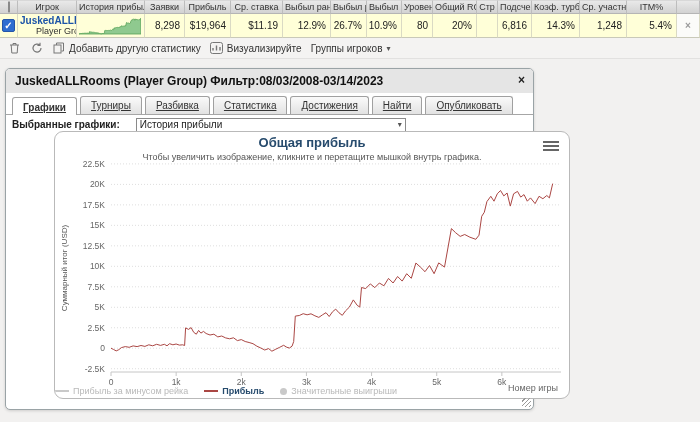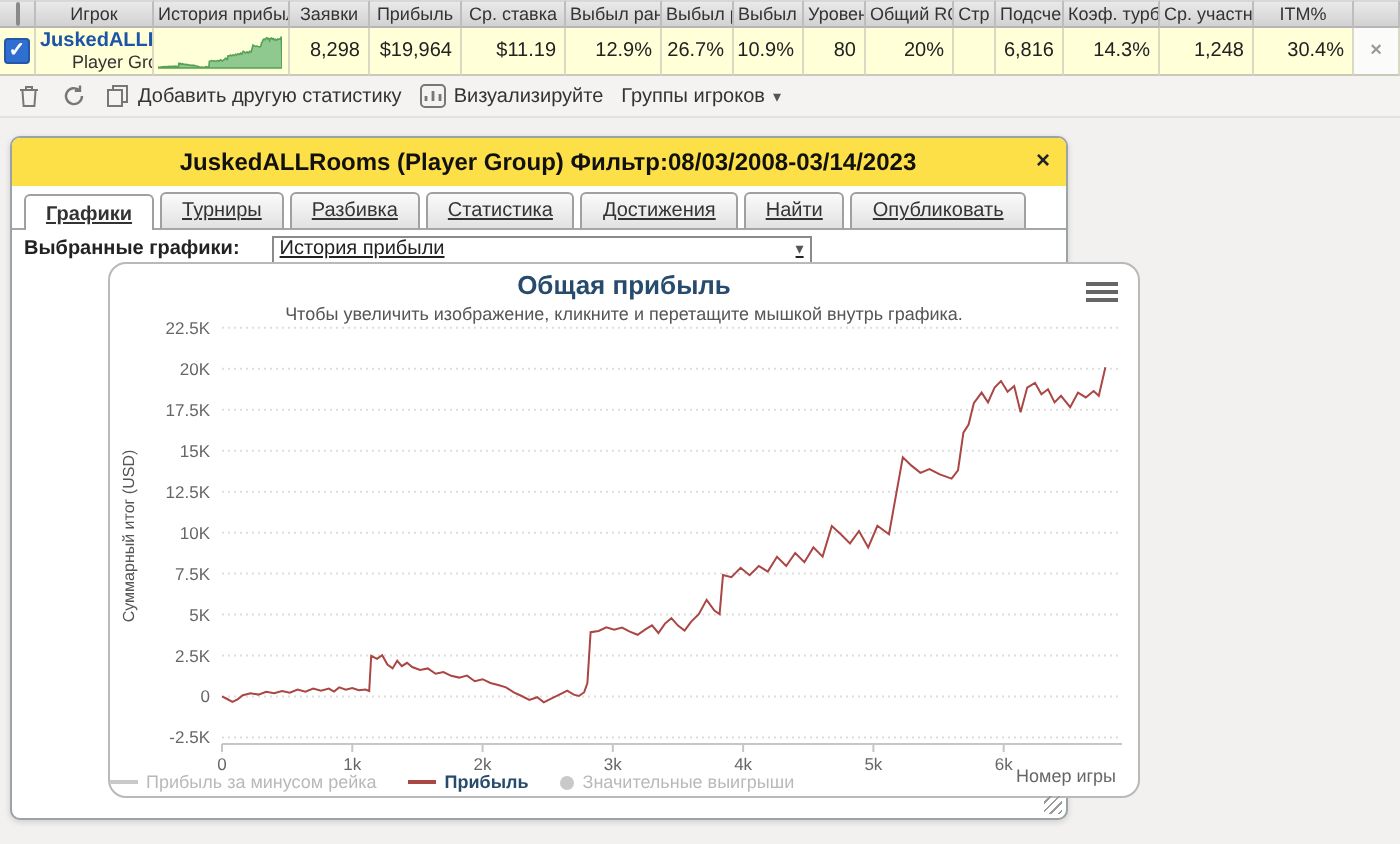--- a/index.html
+++ b/index.html
@@ -25,29 +25,29 @@
 
   
   .toolbar { position:absolute; left:0; top:38px; width:700px; height:21px; background:#f4f3f2; border-bottom:1px solid #e2e1e0;
              display:flex; align-items:center; gap:9px; padding-left:8px; font-size:10px; color:#333; }
   .tool-ic { width:13px; height:13px; display:inline-flex; align-items:center; justify-content:center; cursor:pointer; }
   .tool-btn { display:inline-flex; align-items:center; gap:4px; cursor:pointer; }
   .caret { font-size:8px; color:#555; }
 
   
   .panel { position:absolute; left:5px; top:68px; width:529px; height:342px; background:#fff; border:1px solid #9aa3a6; border-radius:5px; box-shadow:0 1px 3px rgba(0,0,0,.15); }
-  .panel-hd { height:24px; background:#fde047; border-radius:4px 4px 0 0; font-size:12px; font-weight:bold; color:#111; line-height:24px; padding-left:9px; position:relative;text-align:center; }
+  .panel-hd { height:24px; background:#e5e5e5; border-radius:4px 4px 0 0; font-size:12px; font-weight:bold; color:#111; line-height:24px; padding-left:9px; position:relative; }
   .panel-close { position:absolute; right:8px; top:0; font-size:12px; font-weight:bold; color:#222; cursor:pointer; line-height:22px; }
   .tabs { height:22px; padding:3px 0 0 6px; border-bottom:1px solid #a6a6a6; display:flex; gap:3px; }
   .tab { font-size:10px; color:#333; padding:3px 10px 4px; border:1px solid #a0a0a0; border-bottom:none; border-radius:3px 3px 0 0;
          background:linear-gradient(#fafafa,#e2e2e2); cursor:pointer; position:relative; top:0;text-decoration:underline; }
   .tab.active { background:#fff; font-weight:bold; top:1px; padding-top:4px; }
   .select-row { height:17px; display:flex; align-items:center; gap:16px; padding-left:6px; margin-top:1px; }
   .select-label { font-size:10px; font-weight:bold; color:#222; }
-  .gselect { width:270px; height:14px; border:1px solid #8a8a8a; background:#fff; font-size:10px; color:#222; display:flex; align-items:center; justify-content:space-between; padding:0 3px; cursor:pointer;text-decoration:underline; }
+  .gselect { width:270px; height:14px; border:1px solid #8a8a8a; background:#fff; font-size:10px; color:#222; display:flex; align-items:center; justify-content:space-between; padding:0 3px; cursor:pointer; }
 
   
   .chart-card { position:absolute; left:6px; top:62px; width:516px; height:268px; background:#fff; border:1px solid #b9b9b9; border-radius:9px; overflow:hidden;margin-left:42px; }
   .c-title { position:absolute; top:3px; left:0; width:100%; text-align:center; font-size:13px; font-weight:bold; color:#274b6d; }
   .c-sub { position:absolute; top:20px; left:0; width:100%; text-align:center; font-size:9px; color:#555; }
   .burger { position:absolute; right:10px; top:9px; width:16px; cursor:pointer; }
   .burger div { height:2px; background:#666; margin-bottom:2px; }
   #plot { position:absolute; left:0; top:24px; }
   .legend { position:absolute; left:0; bottom:2px; width:100%; display:flex; justify-content:flex-start; gap:16px; font-size:9px; }
   .leg-item { display:inline-flex; align-items:center; gap:4px; cursor:pointer; }
@@ -100,21 +100,21 @@
     <div class="td num">$11.19</div>
     <div class="td num">12.9%</div>
     <div class="td num">26.7%</div>
     <div class="td num">10.9%</div>
     <div class="td num">80</div>
     <div class="td num">20%</div>
     <div class="td num"></div>
     <div class="td num">6,816</div>
     <div class="td num">14.3%</div>
     <div class="td num">1,248</div>
-    <div class="td num">30.4%</div>
+    <div class="td num">5.4%</div>
     <div class="td cell-close">
         <span class="row-close">×</span>
       </div>
   </div>
 </div>
 
 <div class="toolbar">
   <span class="tool-ic">
     <svg width="11" height="12" viewBox="0 0 11 12">
         <path d="M1 3h9M4 3V1.5h3V3M2.2 3l.6 8h5.4l.6-8" fill="none" stroke="#777" stroke-width="1"></path>

